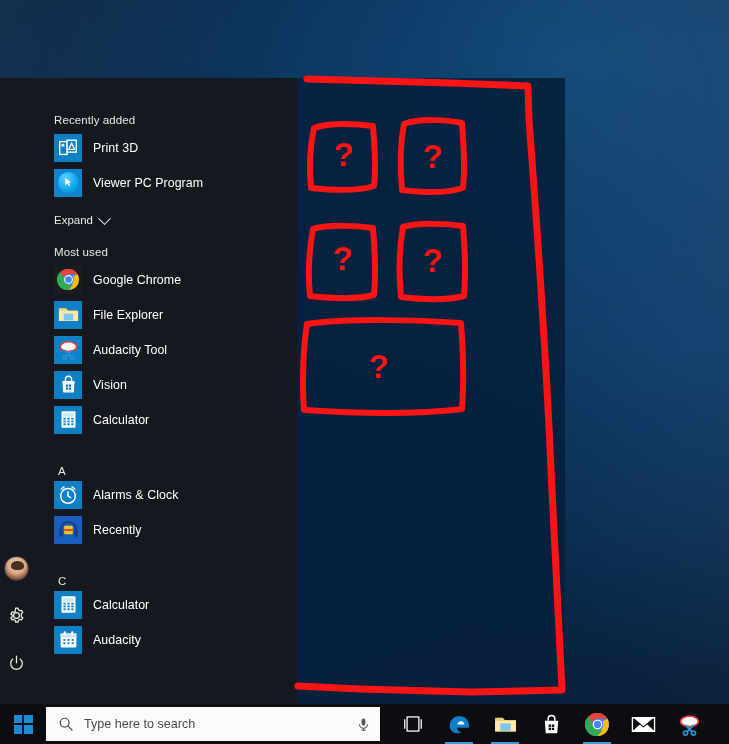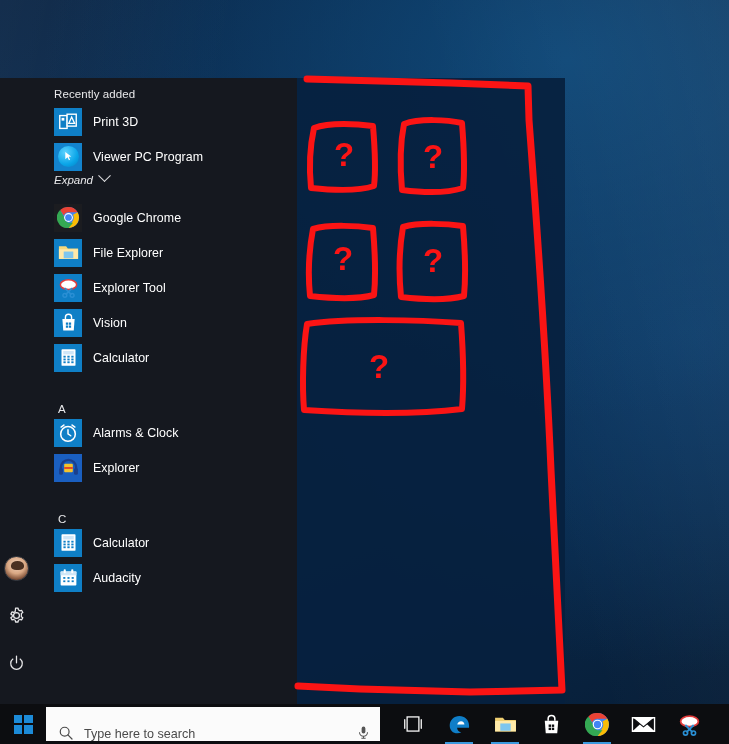--- a/index.html
+++ b/index.html
@@ -71,42 +71,42 @@
   .app-row{
     height:35px; display:flex; align-items:center; padding-left:22px; gap:11px;
   }
   .app-label{ color:#ffffff; font-size:12.4px; letter-spacing:.05px; }
   .tile-ico{
     width:28px;height:28px;flex:none;position:relative;
     background:#0d7ec4; display:flex; align-items:center; justify-content:center;
     overflow:hidden;
   }
   .expand-row{
-    height:26px; display:flex; align-items:flex-start; padding-left:22px; gap:7px;font-style:italic;
+    height:26px; display:flex; align-items:flex-end; padding-left:22px; gap:7px;
   }
   .expand-row span{ color:#e8e8ea; font-size:11.5px; }
   .chev{ width:9px;height:9px;border-right:1.4px solid #dcdcde;border-bottom:1.4px solid #dcdcde;
          transform:rotate(45deg) translate(-2px,-2px); }
 
   
   #tiles{
     flex:1; background:rgba(6,32,62,.93);
     position:relative;
   }
 
   
   #taskbar{
     position:absolute; left:0; bottom:0; width:729px; height:40px;
     background:#0c0d10; display:flex; align-items:center; z-index:20;
   }
   #start-btn{ width:46px;height:40px;display:flex;align-items:center;justify-content:center; }
   #winlogo{ width:19px;height:19px;display:grid;grid-template-columns:1fr 1fr;grid-template-rows:1fr 1fr;gap:2px; }
   #winlogo i{ background:#1c8bd8; display:block; }
   #search-box{
-    width:334px;height:34px;background:#fbfbfb;display:flex;align-items:flex-end;
+    width:334px;height:34px;background:#fbfbfb;display:flex;align-items:center;
     padding:0 9px 0 12px; gap:10px;
   }
   #search-text{ flex:1; color:#4a4a4a; font-size:12.6px; }
   #tb-icons{ display:flex; align-items:center; height:40px; margin-left:10px; }
   .tb-item{ width:46px;height:40px;display:flex;align-items:center;justify-content:center;position:relative; }
   .tb-item.active::after{
     content:""; position:absolute; left:9px; right:9px; bottom:0; height:2px; background:#3b9ade;
   }
 
   
@@ -136,21 +136,21 @@
       </svg>
     </div>
   </div>
 
   <div id="applist">
 
     <div id="hamburger">
       
     </div>
 
-    <div class="sec-head" style="margin-top:6px;">Recently added</div>
+    <div class="sec-head" style="margin-top:32px;">Recently added</div>
 
     <div class="app-row">
       <div class="tile-ico" style="background:#0f7fc6;">
         <svg width="22" height="22" viewBox="0 0 24 24">
           <rect x="3" y="5" width="8" height="14" fill="none" stroke="#fff" stroke-width="1.5"></rect>
           <rect x="5" y="7.5" width="3" height="3" fill="#fff"></rect>
           <rect x="11" y="3.5" width="10" height="13" fill="#0f7fc6" stroke="#fff" stroke-width="1.5"></rect>
           <path d="M16 6.5l3.2 7h-6.4z" fill="none" stroke="#fff" stroke-width="1.4"></path>
         </svg>
       </div>
@@ -167,20 +167,21 @@
       </div>
       <span class="app-label">Viewer PC Program</span>
     </div>
 
 
     <div class="expand-row">
       <span>Expand</span>
       <span class="chev"></span>
     </div>
 
+    <div class="sec-head" style="margin-top:16px;">Most used</div>
 
     <div class="app-row">
       <div class="tile-ico" style="background:#1b1c20;">
         <svg width="23" height="23" viewBox="0 0 24 24">
           <circle cx="12" cy="12" r="11" fill="#4285f4"></circle>
           <path d="M12 1a11 11 0 0 1 9.5 5.5H12A5.5 5.5 0 0 0 7 10L3.2 4.2A11 11 0 0 1 12 1z" fill="#ea4335"></path>
           <path d="M21.5 6.5A11 11 0 0 1 12 23l4.8-8.2A5.5 5.5 0 0 0 17.5 12a5.4 5.4 0 0 0-.8-2.8z" fill="#fbbc05"></path>
           <path d="M12 23A11 11 0 0 1 3.2 4.2L8 12.5A5.5 5.5 0 0 0 12 17.5h4.8z" fill="#34a853"></path>
           <circle cx="12" cy="12" r="4.6" fill="#fff"></circle>
             <circle cx="12" cy="12" r="3.5" fill="#4285f4"></circle>
@@ -202,21 +203,21 @@
 
     <div class="app-row">
       <div class="tile-ico" style="background:#0f7fc6;">
         <svg width="23" height="23" viewBox="0 0 24 24">
           <ellipse cx="12" cy="9" rx="8.5" ry="5" fill="#fff" stroke="#e23b3b" stroke-width="1.6"></ellipse>
           <path d="M8 12.5l7 7M16 12.5l-7 7" stroke="#2a8fd4" stroke-width="1.7" fill="none"></path>
           <circle cx="8.2" cy="20.2" r="2" fill="none" stroke="#2a8fd4" stroke-width="1.5"></circle>
           <circle cx="15.8" cy="20.2" r="2" fill="none" stroke="#2a8fd4" stroke-width="1.5"></circle>
         </svg>
       </div>
-      <span class="app-label">Explorer Tool</span>
+      <span class="app-label">Audacity Tool</span>
     </div>
 
 
     <div class="app-row">
       <div class="tile-ico" style="background:#0f7fc6;">
         <svg width="21" height="21" viewBox="0 0 24 24">
           <path d="M5 8h14l-1 13H6z" fill="#fff"></path>
           <path d="M8.5 8V6a3.5 3.5 0 0 1 7 0v2" fill="none" stroke="#fff" stroke-width="1.6"></path>
           <g fill="#0f7fc6">
               <rect x="9" y="12" width="2.6" height="2.6"></rect>
@@ -266,21 +267,21 @@
     <div class="app-row">
       <div class="tile-ico" style="background:#1a5fc0;">
         <svg width="23" height="23" viewBox="0 0 24 24">
           <path d="M4 14v-2a8 8 0 0 1 16 0v2" fill="none" stroke="#1b3f8c" stroke-width="2.4"></path>
           <rect x="2.2" y="12.5" width="4" height="7" rx="1.6" fill="#1b3f8c"></rect>
           <rect x="17.8" y="12.5" width="4" height="7" rx="1.6" fill="#1b3f8c"></rect>
           <rect x="7.5" y="8" width="9" height="9" rx="1" fill="#f5c32c"></rect>
           <path d="M7.5 12.5h9" stroke="#e0472c" stroke-width="2"></path>
         </svg>
       </div>
-      <span class="app-label">Explorer</span>
+      <span class="app-label">Recently</span>
     </div>
 
     <div class="alpha-head" style="margin-top:16px;height:24px;">C</div>
 
     <div class="app-row">
       <div class="tile-ico" style="background:#0f7fc6;">
         <svg width="21" height="21" viewBox="0 0 24 24">
           <rect x="4" y="2.5" width="16" height="19" rx="1" fill="#fff"></rect>
           <rect x="6" y="4.5" width="12" height="4" fill="#cfe6f7"></rect>
           <g fill="#0f7fc6">

